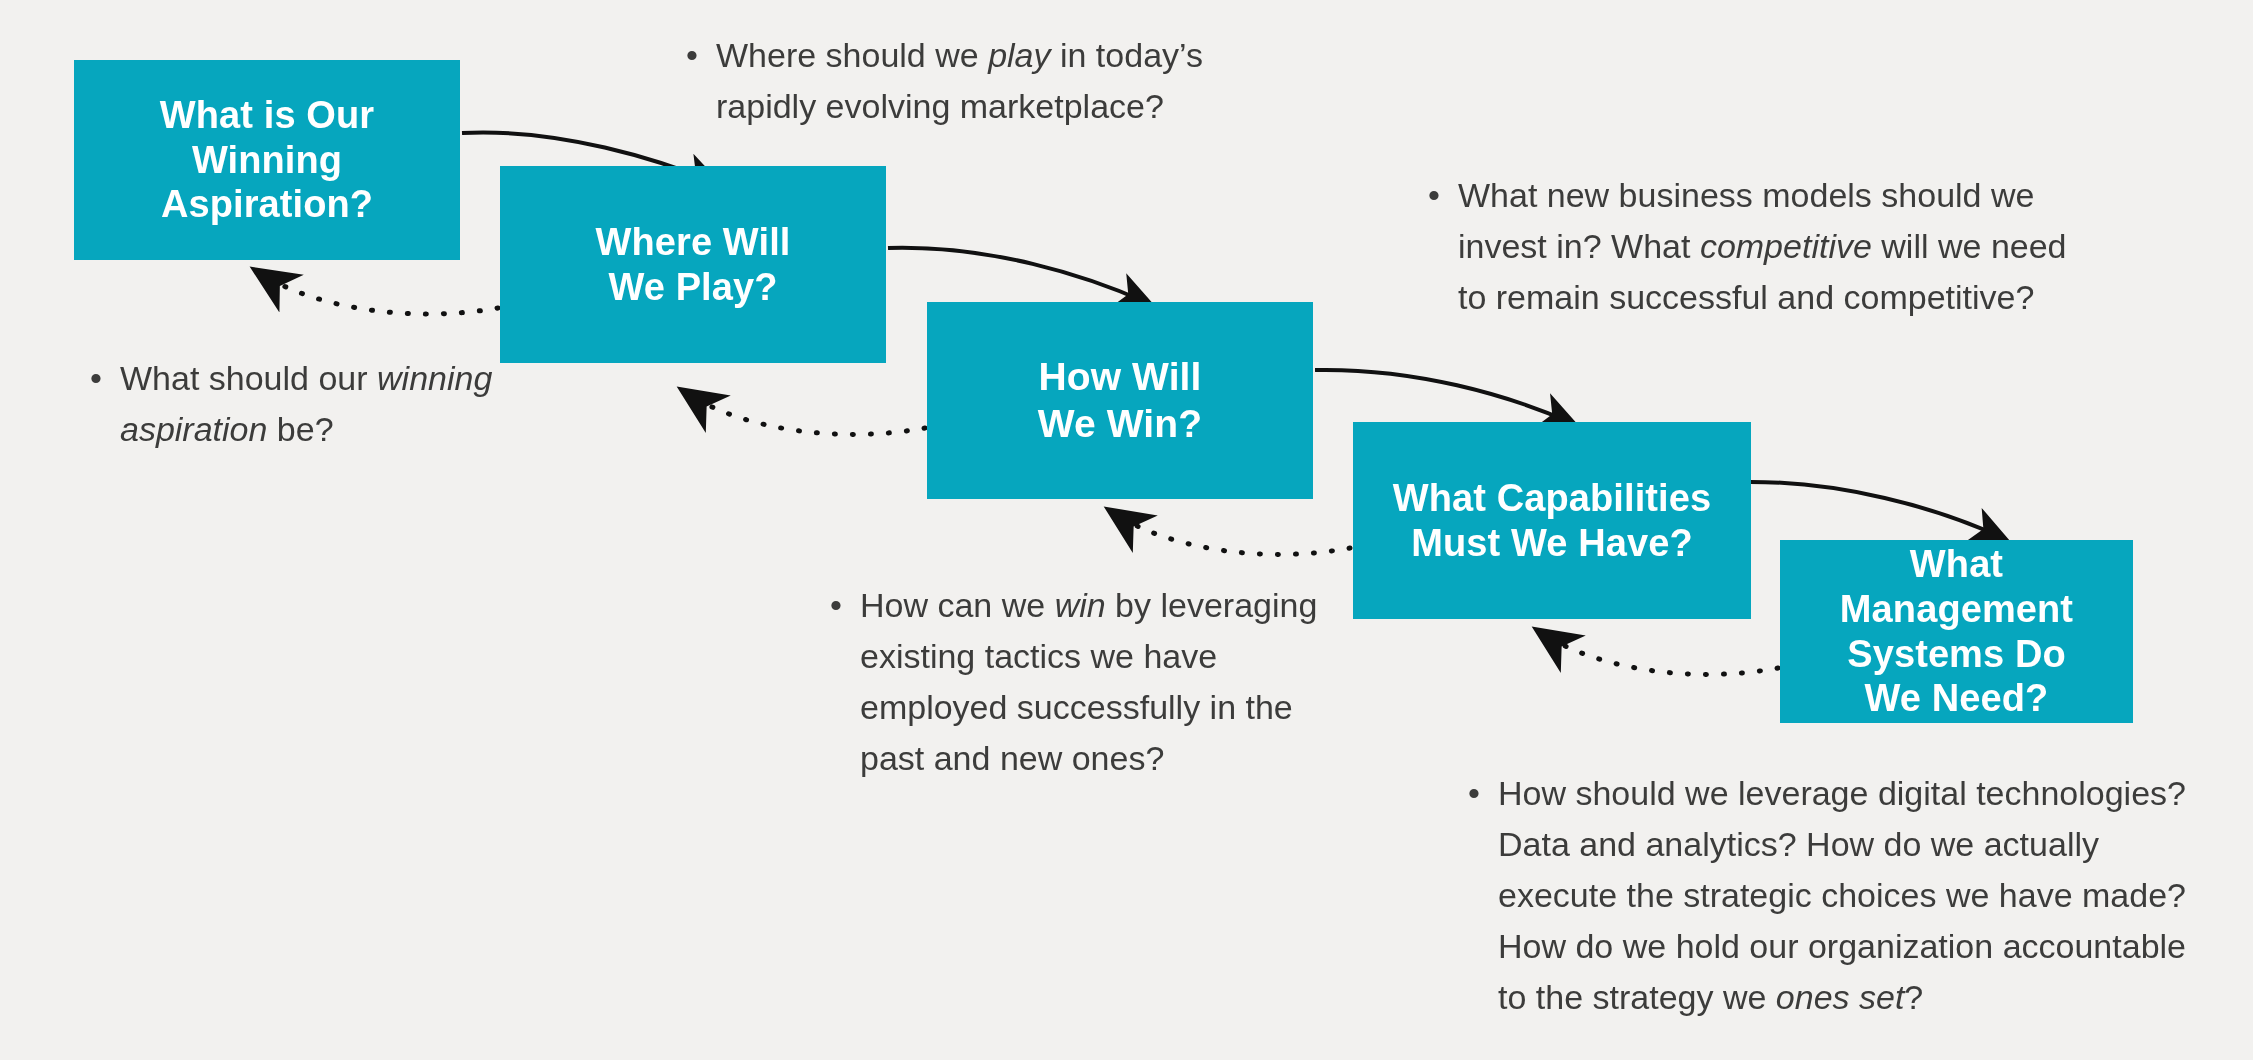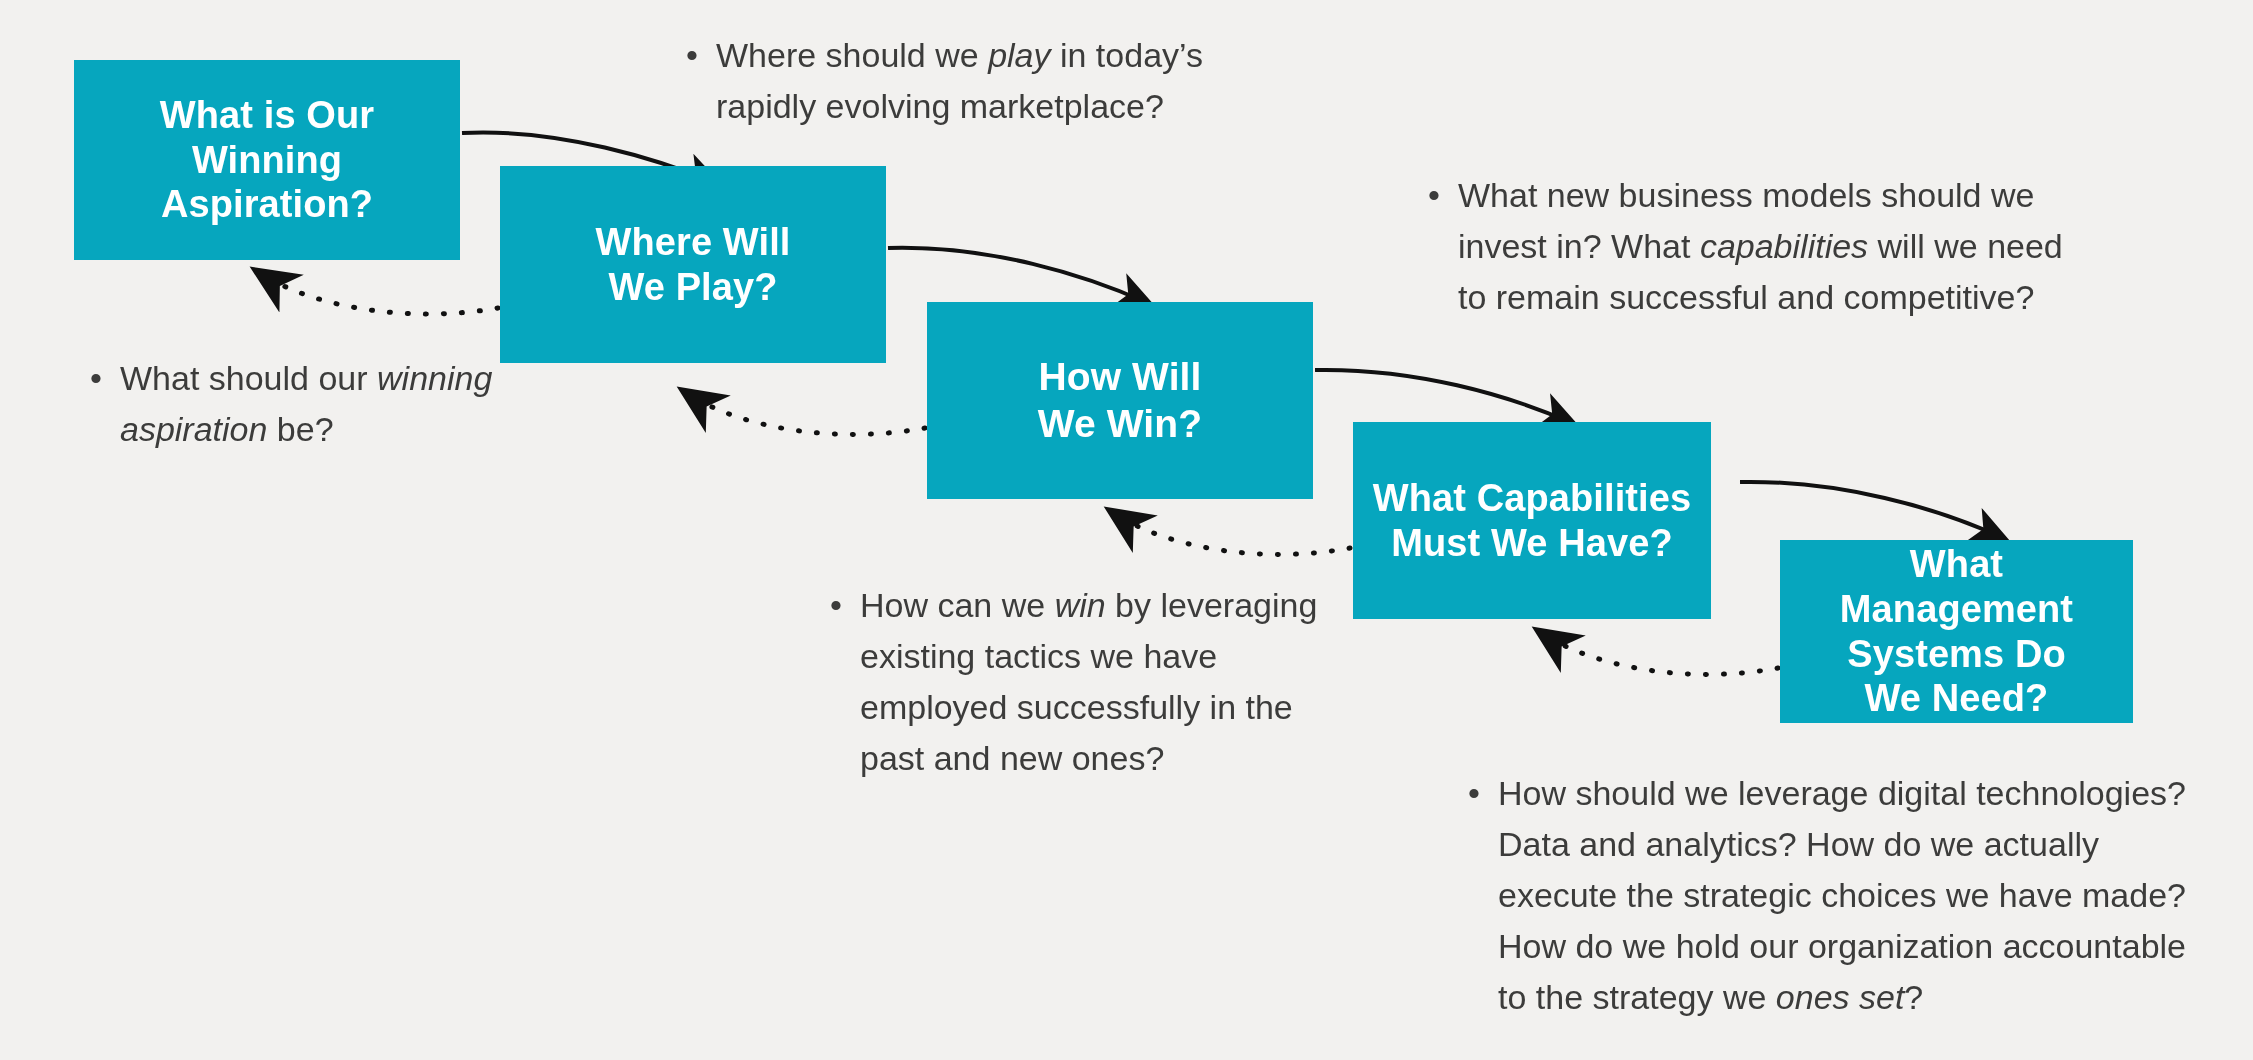--- a/index.html
+++ b/index.html
@@ -99,42 +99,42 @@
   <div class="stage-box" style="left:500px; top:166px; width:386px; height:197px; font-size:38px;">
     <span class="stage-label">Where Will
 We Play?</span>
   </div>
 
   <div class="stage-box" style="left:927px; top:302px; width:386px; height:197px; font-size:39px;">
     <span class="stage-label">How Will
 We Win?</span>
   </div>
 
-  <div class="stage-box" style="left:1353px; top:422px; width:358px; height:197px; font-size:38px;text-align:center;">
+  <div class="stage-box" style="left:1353px; top:422px; width:398px; height:197px; font-size:38px;text-align:center;">
     <span class="stage-label">What Capabilities
 Must We Have?</span>
   </div>
 
   <div class="stage-box" style="left:1780px; top:540px; width:353px; height:183px; font-size:38px;">
     <span class="stage-label">What Management
 Systems Do
 We Need?</span>
   </div>
 
   <div class="note" style="left:686px; top:30px; width:520px;">
     <div class="note-row">
       <span class="note-bullet">•</span>
       <span class="note-text">Where should we <i>play</i> in today’s rapidly evolving marketplace?</span>
     </div>
   </div>
 
   <div class="note" style="left:1428px; top:170px; width:660px;">
     <div class="note-row">
       <span class="note-bullet">•</span>
-      <span class="note-text">What new business models should we invest in? What <i>capabilities</i> will we need to remain successful and competitive?</span>
+      <span class="note-text">What new business models should we invest in? What <i>competitive</i> will we need to remain successful and competitive?</span>
     </div>
   </div>
 
   <div class="note" style="left:90px; top:353px; width:420px;">
     <div class="note-row">
       <span class="note-bullet">•</span>
       <span class="note-text">What should our <i>winning aspiration</i> be?</span>
     </div>
   </div>
 

